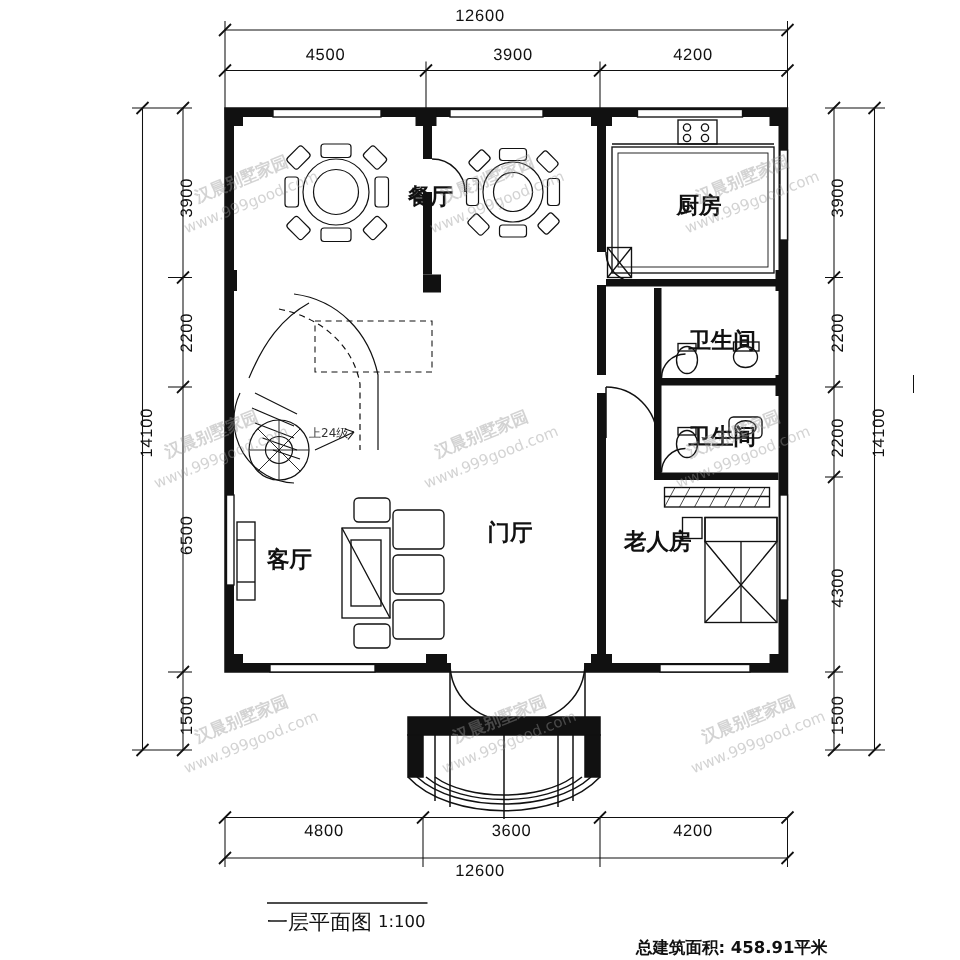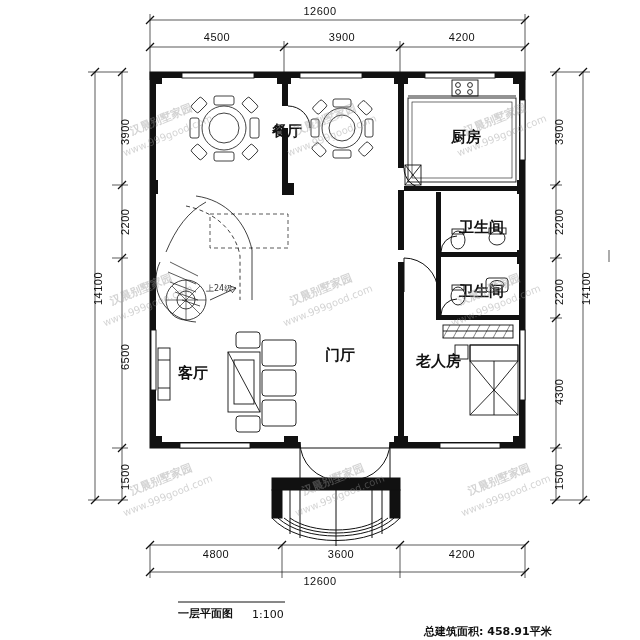--- a/index.html
+++ b/index.html
@@ -9,21 +9,21 @@
     font-family:"Liberation Sans","DejaVu Sans",sans-serif;
     overflow:hidden;
     position:relative;
   }
   #stage{position:absolute;left:0;top:0;width:544px;height:640px;}
   .abs{position:absolute;}
   .dim-h{font-size:11px;color:#111;letter-spacing:0.5px;}
   .dim-v{font-size:11px;color:#111;letter-spacing:0.5px;}
   .room-label{font-size:15px;font-weight:bold;color:#111;font-family:Liberation Mono, monospace;}
   .small-label{font-size:8px;color:#333;font-family:"DejaVu Sans",sans-serif;}
-  .title-main{font-size:11px;font-weight:bold;color:#111;font-family:"DejaVu Sans",sans-serif;}
+  .title-main{font-size:14px;font-weight:normal;color:#111;font-family:"DejaVu Sans",sans-serif;}
   .title-scale{font-size:11px;color:#111;font-family:"DejaVu Sans",sans-serif;}
   .area-line{font-size:11px;font-weight:bold;color:#111;font-family:"DejaVu Sans",sans-serif;white-space:nowrap;}
   .wm{
     position:absolute;
     color:rgba(150,150,150,0.42);
     font-size:10px;
     transform:rotate(-22deg);
     white-space:nowrap;
     font-family:"DejaVu Sans",sans-serif;
     pointer-events:none;

